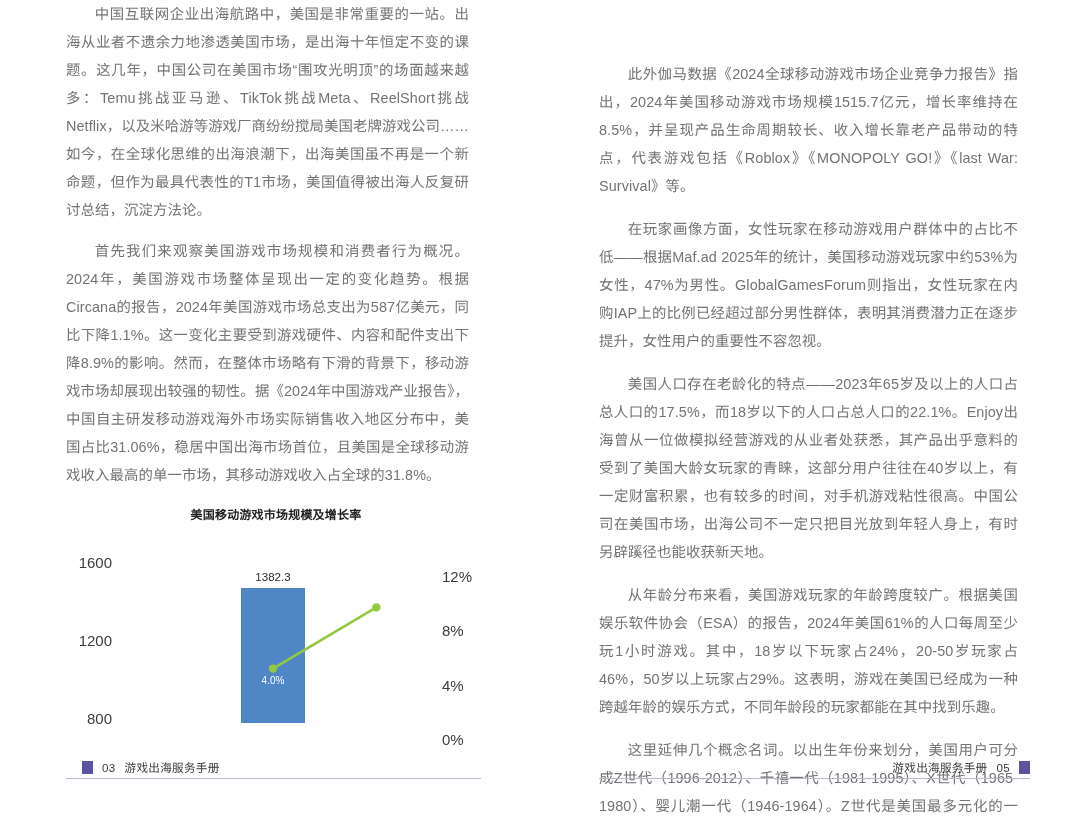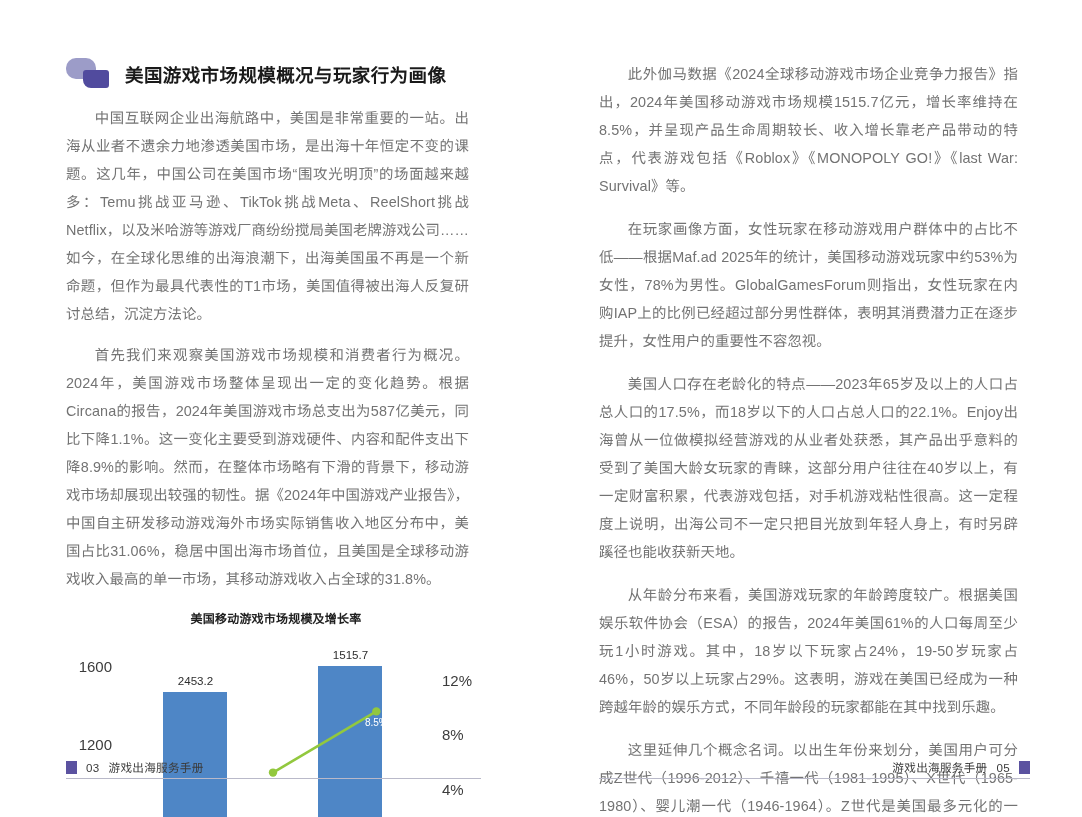--- a/index.html
+++ b/index.html
@@ -181,43 +181,36 @@
   .footer-inner {
     position: absolute;
     bottom: 4px;
     display: flex;
     align-items: center;
     gap: 9px;
     font-size: 11.6px;
     color: #3b3b3b;
     letter-spacing: .3px;
   }
-  .footer-left  { left: 0; }
+  .footer-left  { left: 16px; }
   .footer-right { right: 0; }
   .footer-sq {
     width: 11px; height: 13px;
     background: #5b52a0;
     flex: 0 0 auto;
   }
   .footer-num { font-size: 11.6px; }
 </style>
 </head>
 <body>
 
 <div class="spread">
 
   <div class="page page-left">
 
-    <div class="heading-row">
-      <span class="heading-mark">
-        <span class="sq-light"></span>
-        <span class="sq-dark"></span>
-      </span>
-      <span class="heading-title">美国游戏市场规模概况与玩家行为画像</span>
-    </div>
 
     <p class="para">中国互联网企业出海航路中，美国是非常重要的一站。出海从业者不遗余力地渗透美国市场，是出海十年恒定不变的课题。这几年，中国公司在美国市场“围攻光明顶”的场面越来越多：Temu挑战亚马逊、TikTok挑战Meta、ReelShort挑战Netflix，以及米哈游等游戏厂商纷纷搅局美国老牌游戏公司……如今，在全球化思维的出海浪潮下，出海美国虽不再是一个新命题，但作为最具代表性的T1市场，美国值得被出海人反复研讨总结，沉淀方法论。</p>
     <p class="para">首先我们来观察美国游戏市场规模和消费者行为概况。2024年，美国游戏市场整体呈现出一定的变化趋势。根据Circana的报告，2024年美国游戏市场总支出为587亿美元，同比下降1.1%。这一变化主要受到游戏硬件、内容和配件支出下降8.9%的影响。然而，在整体市场略有下滑的背景下，移动游戏市场却展现出较强的韧性。据《2024年中国游戏产业报告》，中国自主研发移动游戏海外市场实际销售收入地区分布中，美国占比31.06%，稳居中国出海市场首位，且美国是全球移动游戏收入最高的单一市场，其移动游戏收入占全球的31.8%。</p>
 
     <div class="chart-block">
       <div class="chart-title">美国移动游戏市场规模及增长率</div>
 
       <div class="plot-wrap">
         <div class="axis-left" id="leftAxis">
             <div class="tick" style="top: 7.78947px;">1600</div>
@@ -227,58 +220,54 @@
         <div class="axis-right" id="rightAxis">
             <div class="tick" style="top: 21.7647px;">12%</div>
             <div class="tick" style="top: 76.1765px;">8%</div>
             <div class="tick" style="top: 130.588px;">4%</div>
             <div class="tick" style="top: 185px;">0%</div>
           </div>
 
         <div class="plot-area">
           <div class="bars" id="barsRow">
               <div class="bar-slot">
-                <div class="bar-label" style="bottom: 139.816px;">2453.2</div>
+                <div class="bar-label" style="bottom: 139.816px;">1382.3</div>
                 <div class="bar" style="height: 134.816px; background: rgb(78, 134, 198);"></div>
-              </div>
-              <div class="bar-slot">
-                <div class="bar-label" style="bottom: 165.794px;">1515.7</div>
-                <div class="bar" style="height: 160.794px; background: rgb(78, 134, 198);"></div>
               </div>
             </div>
           <svg class="line-layer" id="lineLayer" viewBox="0 0 310 185" preserveAspectRatio="none">
               <line x1="155" y1="130.58823529411765" x2="258.3333333333333" y2="69.375" stroke="#92c83e" stroke-width="2.6" vector-effect="non-scaling-stroke"></line>
               <circle cx="155" cy="130.58823529411765" r="4.2" fill="#92c83e"></circle>
               <circle cx="258.3333333333333" cy="69.375" r="4.2" fill="#92c83e"></circle>
             </svg>
           <div id="ptLabels">
-              <div class="pt-label" style="left: 50%; top: 136.588px;">8.6%</div>
+              <div class="pt-label" style="left: 50%; top: 136.588px;">4.0%</div>
               <div class="pt-label" style="left: 83.3333%; top: 75.375px;">8.5%</div>
             </div>
         </div>
       </div>
 
     </div>
 
     <div class="footer">
       <div class="footer-rule"></div>
       <div class="footer-inner footer-left">
         <span class="footer-sq"></span>
         <span class="footer-num">03</span>
         <span>游戏出海服务手册</span>
       </div>
     </div>
   </div>
 
   <div class="page page-right">
 
     <p class="para">此外伽马数据《2024全球移动游戏市场企业竞争力报告》指出，2024年美国移动游戏市场规模1515.7亿元，增长率维持在8.5%，并呈现产品生命周期较长、收入增长靠老产品带动的特点，代表游戏包括《Roblox》《MONOPOLY GO!》《last War: Survival》等。</p>
-    <p class="para">在玩家画像方面，女性玩家在移动游戏用户群体中的占比不低——根据Maf.ad 2025年的统计，美国移动游戏玩家中约53%为女性，78%为男性。GlobalGamesForum则指出，女性玩家在内购IAP上的比例已经超过部分男性群体，表明其消费潜力正在逐步提升，女性用户的重要性不容忽视。</p>
-    <p class="para">美国人口存在老龄化的特点——2023年65岁及以上的人口占总人口的17.5%，而18岁以下的人口占总人口的22.1%。Enjoy出海曾从一位做模拟经营游戏的从业者处获悉，其产品出乎意料的受到了美国大龄女玩家的青睐，这部分用户往往在40岁以上，有一定财富积累，代表游戏包括，对手机游戏粘性很高。这一定程度上说明，出海公司不一定只把目光放到年轻人身上，有时另辟蹊径也能收获新天地。</p>
-    <p class="para">从年龄分布来看，美国游戏玩家的年龄跨度较广。根据美国娱乐软件协会（ESA）的报告，2024年美国61%的人口每周至少玩1小时游戏。其中，18岁以下玩家占24%，19-50岁玩家占46%，50岁以上玩家占29%。这表明，游戏在美国已经成为一种跨越年龄的娱乐方式，不同年龄段的玩家都能在其中找到乐趣。</p>
+    <p class="para">在玩家画像方面，女性玩家在移动游戏用户群体中的占比不低——根据Maf.ad 2025年的统计，美国移动游戏玩家中约53%为女性，47%为男性。GlobalGamesForum则指出，女性玩家在内购IAP上的比例已经超过部分男性群体，表明其消费潜力正在逐步提升，女性用户的重要性不容忽视。</p>
+    <p class="para">美国人口存在老龄化的特点——2023年65岁及以上的人口占总人口的17.5%，而18岁以下的人口占总人口的22.1%。Enjoy出海曾从一位做模拟经营游戏的从业者处获悉，其产品出乎意料的受到了美国大龄女玩家的青睐，这部分用户往往在40岁以上，有一定财富积累，也有较多的时间，对手机游戏粘性很高。中国公司在美国市场，出海公司不一定只把目光放到年轻人身上，有时另辟蹊径也能收获新天地。</p>
+    <p class="para">从年龄分布来看，美国游戏玩家的年龄跨度较广。根据美国娱乐软件协会（ESA）的报告，2024年美国61%的人口每周至少玩1小时游戏。其中，18岁以下玩家占24%，20-50岁玩家占46%，50岁以上玩家占29%。这表明，游戏在美国已经成为一种跨越年龄的娱乐方式，不同年龄段的玩家都能在其中找到乐趣。</p>
     <p class="para">这里延伸几个概念名词。以出生年份来划分，美国用户可分成Z世代（1996-2012）、千禧一代（1981-1995）、X世代（1965-1980）、婴儿潮一代（1946-1964）。Z世代是美国最多元化的一代，希望脱颖而出，这样一来，品牌对他们来说往往不太感冒，他们更愿意寻找小众的内容，寻找亚文化族群。GWI数据显示，55%的</p>
 
     <div class="footer">
       <div class="footer-rule"></div>
       <div class="footer-inner footer-right">
         <span>游戏出海服务手册</span>
         <span class="footer-num">05</span>
         <span class="footer-sq"></span>
       </div>
     </div>

